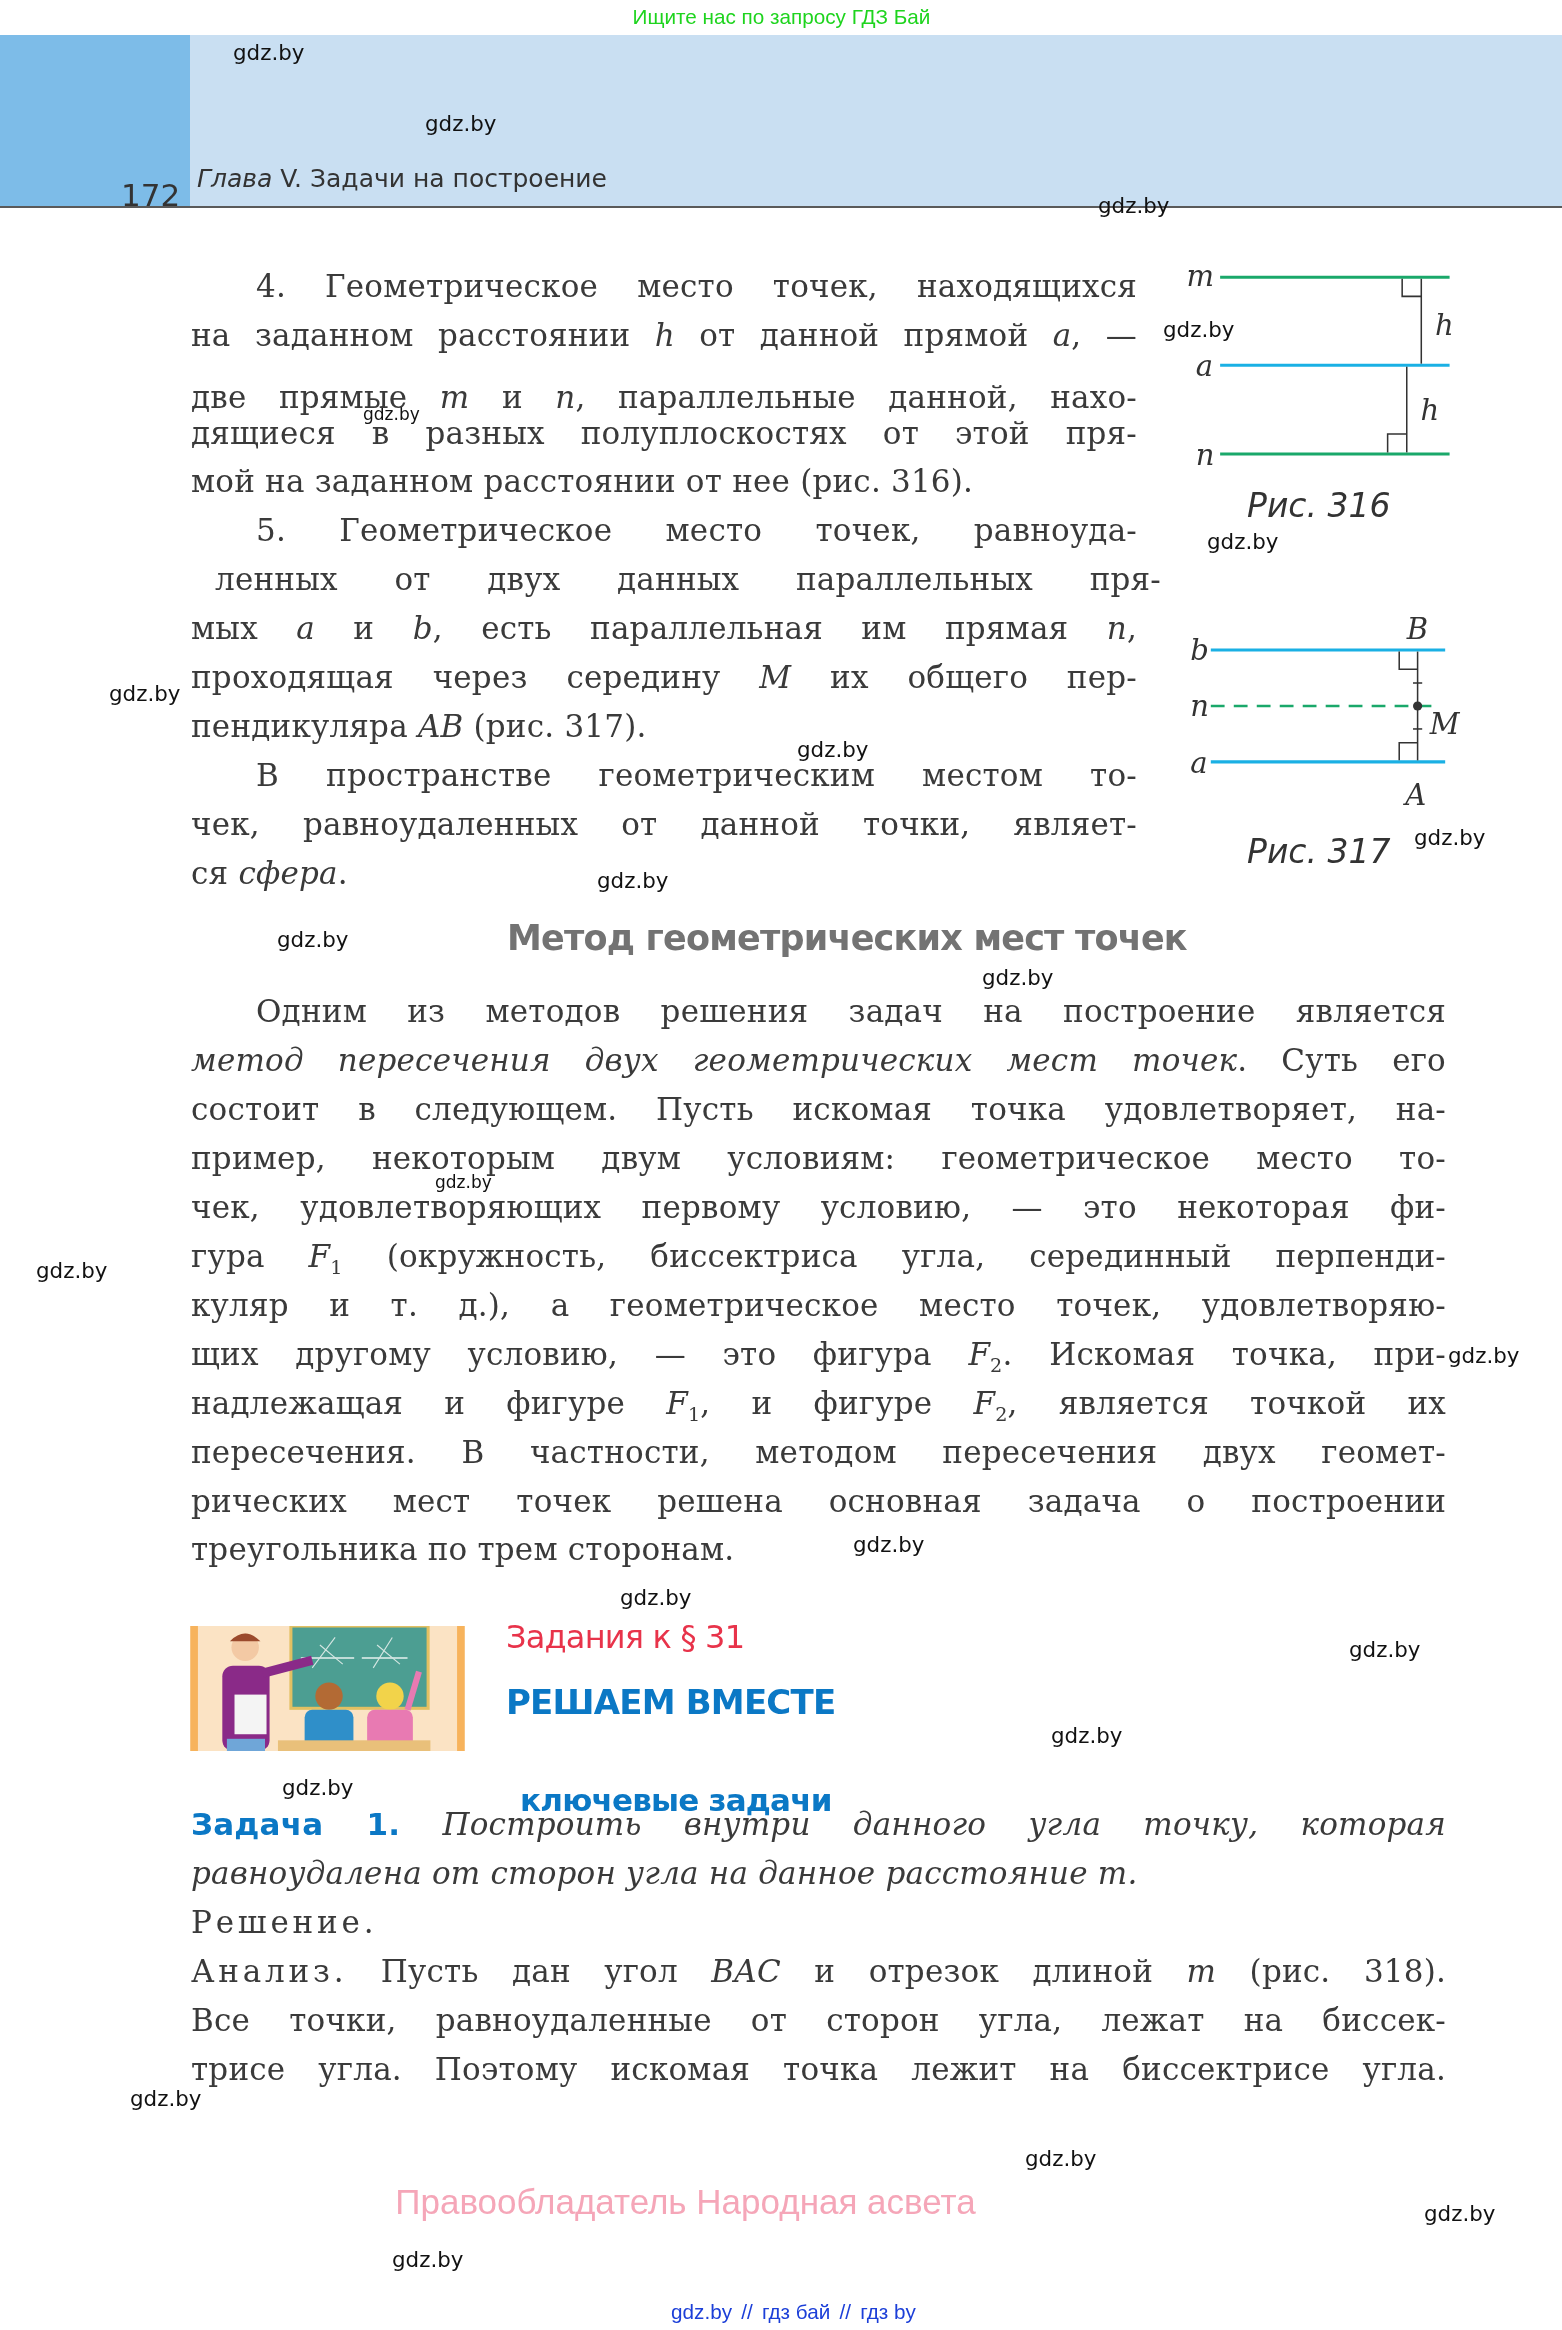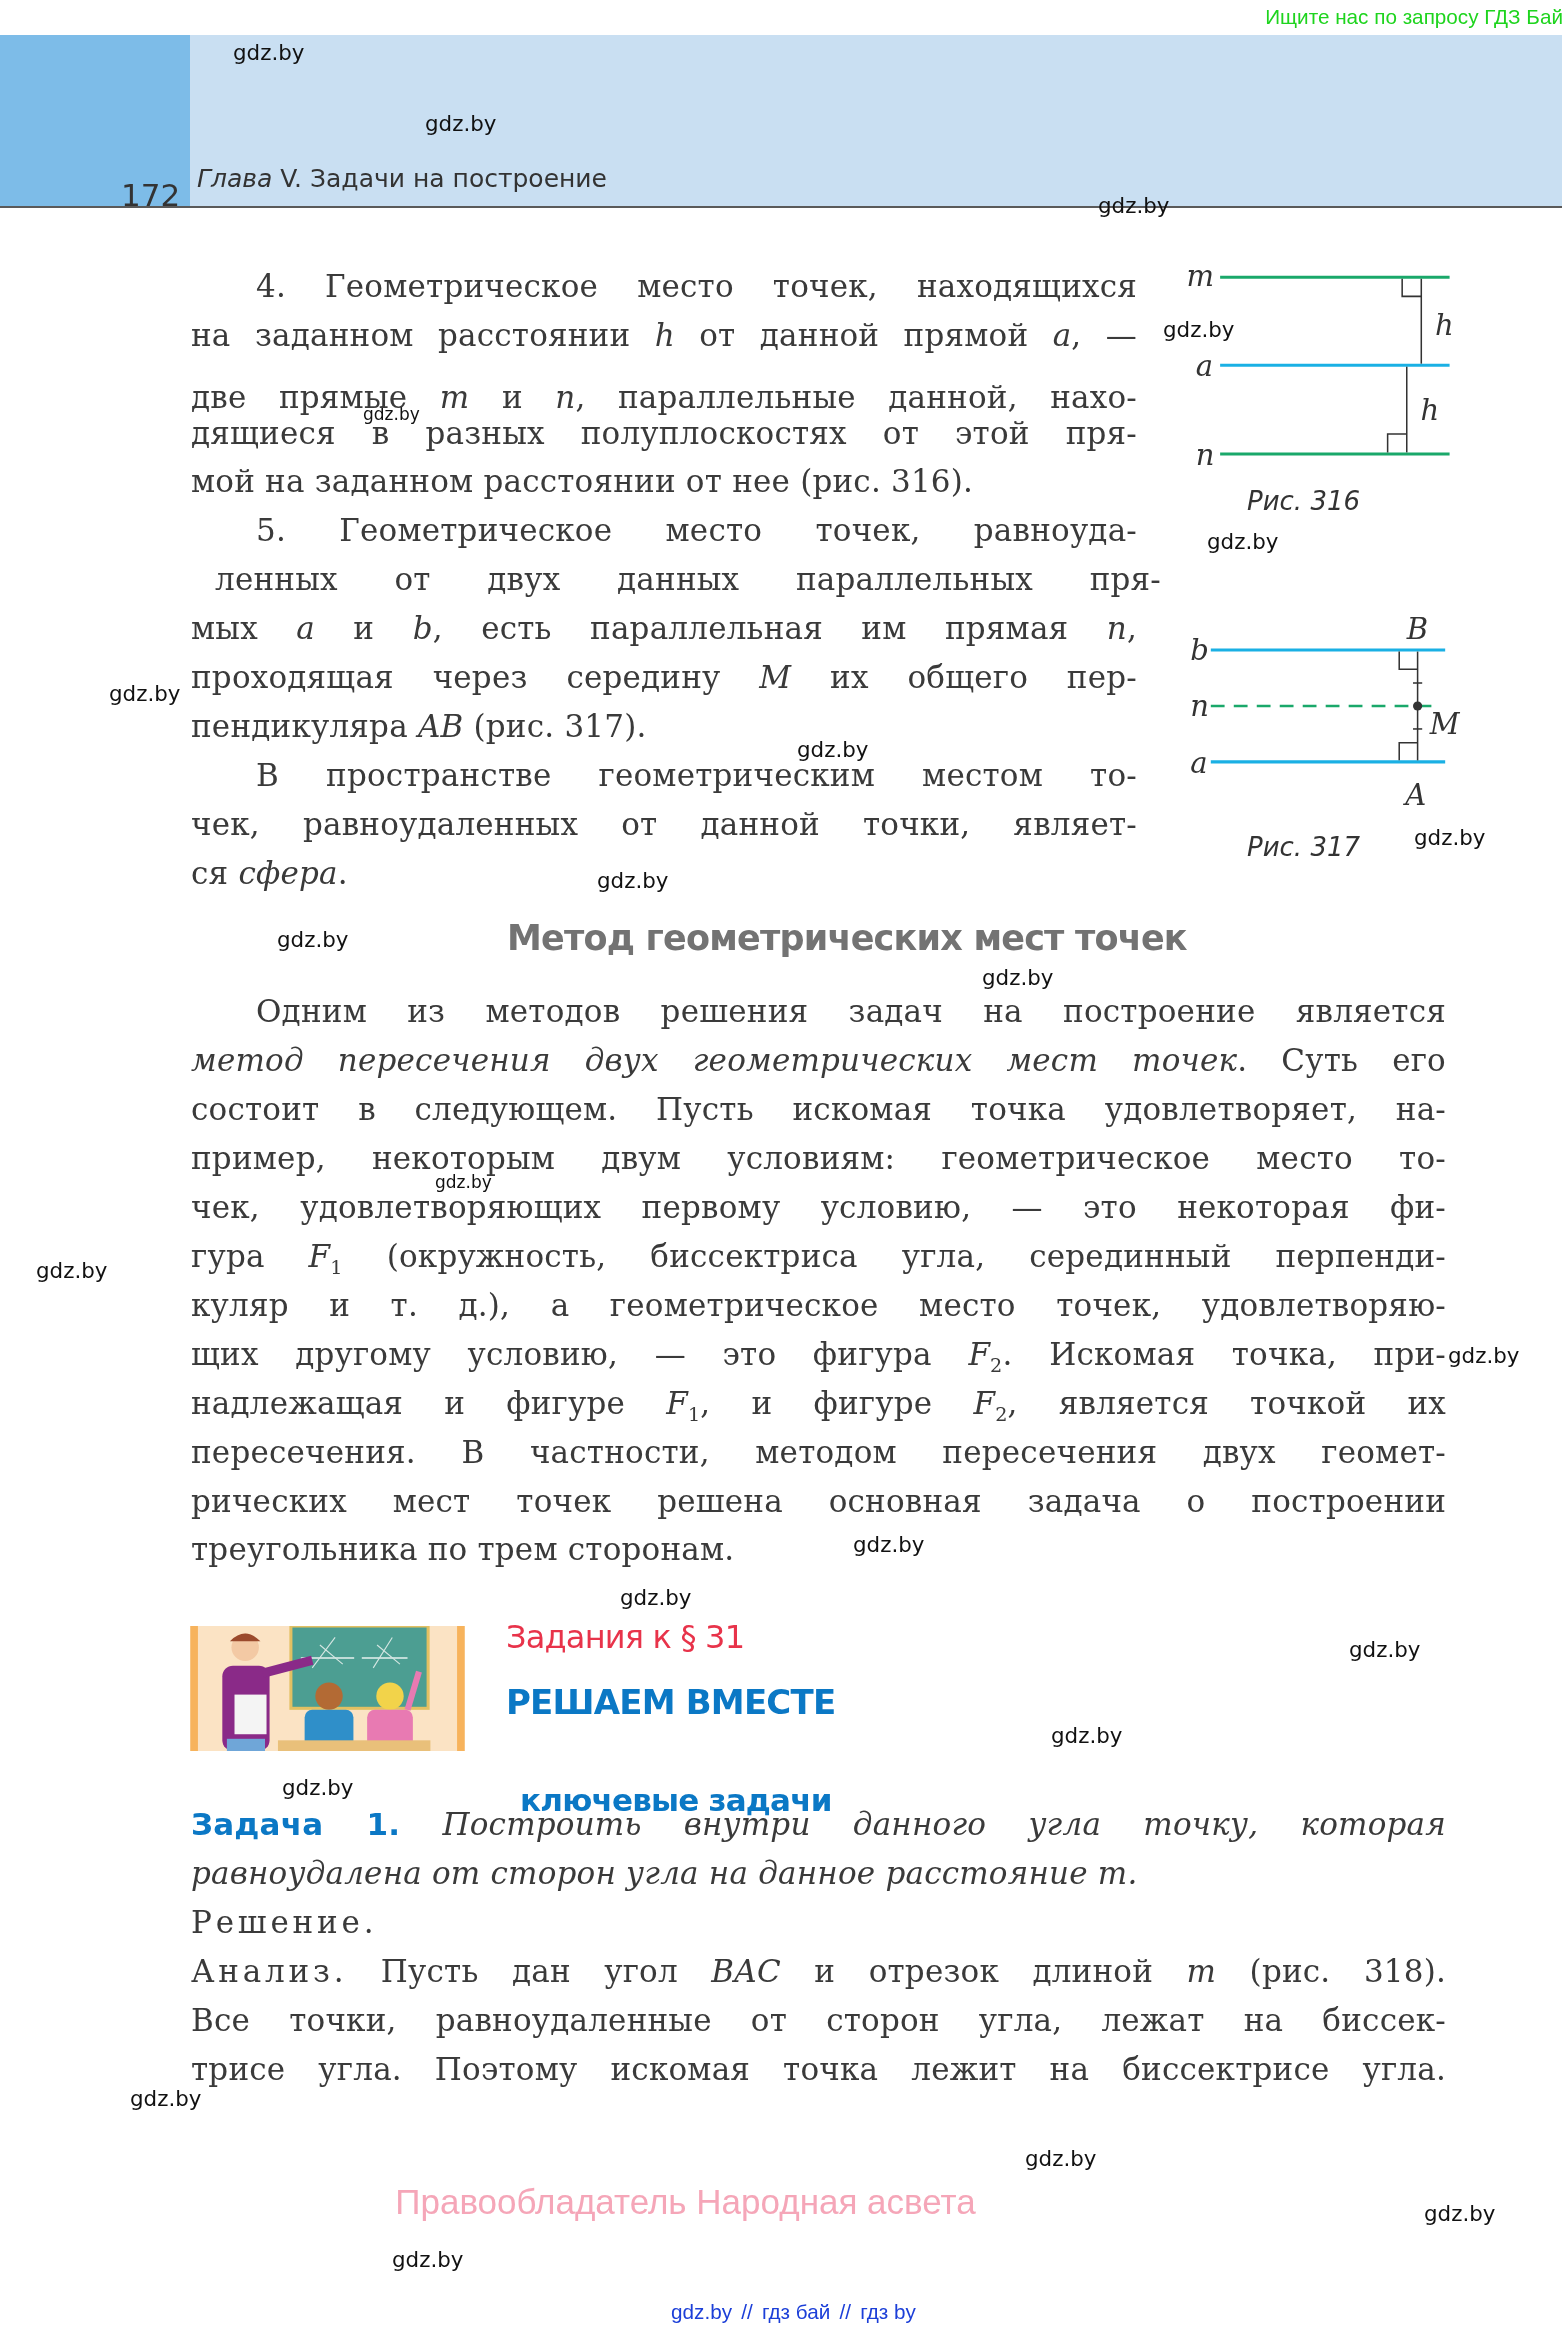--- a/index.html
+++ b/index.html
@@ -1,39 +1,39 @@
 <!DOCTYPE html>
 <html style="font-size:12.2px"><head>
 <meta charset="utf-8">
 <style>
   html, body { margin:0; padding:0; }
   body { width:1563px; height:2330px; position:relative; background:#ffffff; overflow:hidden;
          font-family:"DejaVu Serif", serif; color:#333333; }
   .abs { position:absolute; }
-  .topbanner { left:0; top:0; width:1563px; height:35px; text-align:right;
+  .topbanner { left:0; top:0; width:1563px; height:35px; text-align:center;
                font-family:"Liberation Sans", sans-serif; font-size:20.7px; color:#1ed41e; line-height:34px; }
   .header { left:0; top:35px; width:1563px; height:171px; background:#c9dff2; }
   .header-tab { left:0; top:35px; width:190px; height:171px; background:#7dbce8; }
   .header-rule { left:0; top:206px; width:1563px; height:2.3px; background:#5a5a5a; }
   .pagenum { left:121px; top:157px; font-family:"DejaVu Sans", sans-serif; font-size:31px; color:#333;margin-top:20px; }
   .chapter { left:197px; top:164px; font-family:"DejaVu Sans", sans-serif; font-size:25px; color:#333; }
   .chapter i { font-style:italic; }
   .wm { font-family:"DejaVu Sans", sans-serif; color:#111; font-size:21.4px; }
   .wm.sm { font-size:17px; }
   .line { font-size:31px; line-height:49px; white-space:nowrap; color:#3a3a3a; letter-spacing:0.2px; }
   .line i { font-style:italic; }
   .just { text-align:justify; text-align-last:justify; }
   .sub { font-size:0.62em; vertical-align:-0.35em; font-style:normal; }
   .section-title { font-family:"DejaVu Sans", sans-serif; font-weight:bold; font-size:35px; color:#737373; letter-spacing:-0.8px; }
   .tasks-title { font-family:"DejaVu Sans", sans-serif; font-weight:normal; font-size:32px; color:#e8334a; letter-spacing:-0.8px; }
   .solve-title { font-family:"DejaVu Sans", sans-serif; font-weight:bold; font-size:34px; color:#0b78c5; letter-spacing:-0.8px; }
   .key-title { font-family:"DejaVu Sans", sans-serif; font-weight:bold; font-size:31px; color:#0b78c5; letter-spacing:-0.8px; }
   .task-label { font-family:"DejaVu Sans", sans-serif; font-weight:bold; color:#0b78c5; font-style:normal; }
   .spaced { letter-spacing:3.8px; }
-  .caption { font-family:"DejaVu Sans", sans-serif; font-style:italic; font-size:26px; color:#333;text-align:center; }
+  .caption { font-family:"DejaVu Sans", sans-serif; font-style:italic; font-size:33px; color:#333;text-align:center; }
   .rights { left:0; width:1371px; top:2182px; text-align:center; font-family:"Liberation Sans", sans-serif;
             font-size:35px; color:#f5a6b8; }
   .footer { left:0; width:1563px; top:2300px; text-align:center; font-family:"Liberation Sans", sans-serif;
             font-size:20.7px; color:#1c3fd8;padding-left:12px; }
   .footer span { margin:0 4.6px; }
   svg text { font-family:"DejaVu Serif", serif; font-style:italic; fill:#333; }
 </style>
 </head>
 <body>
 

